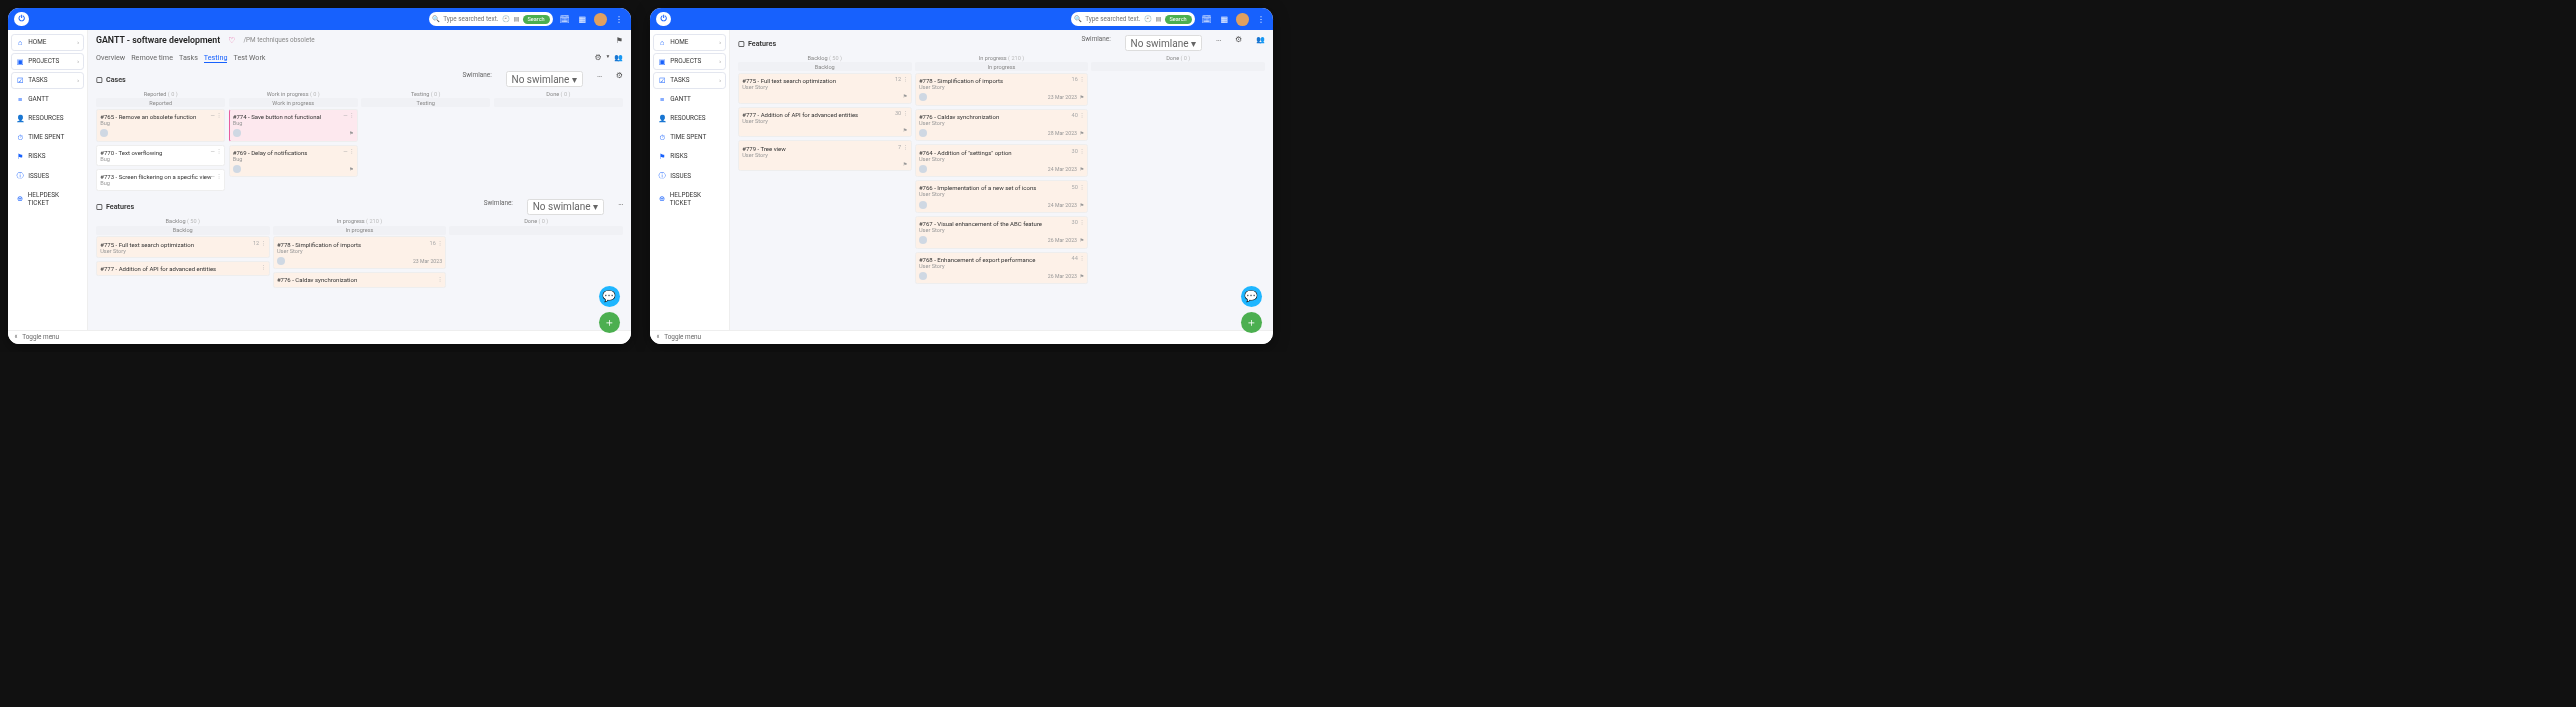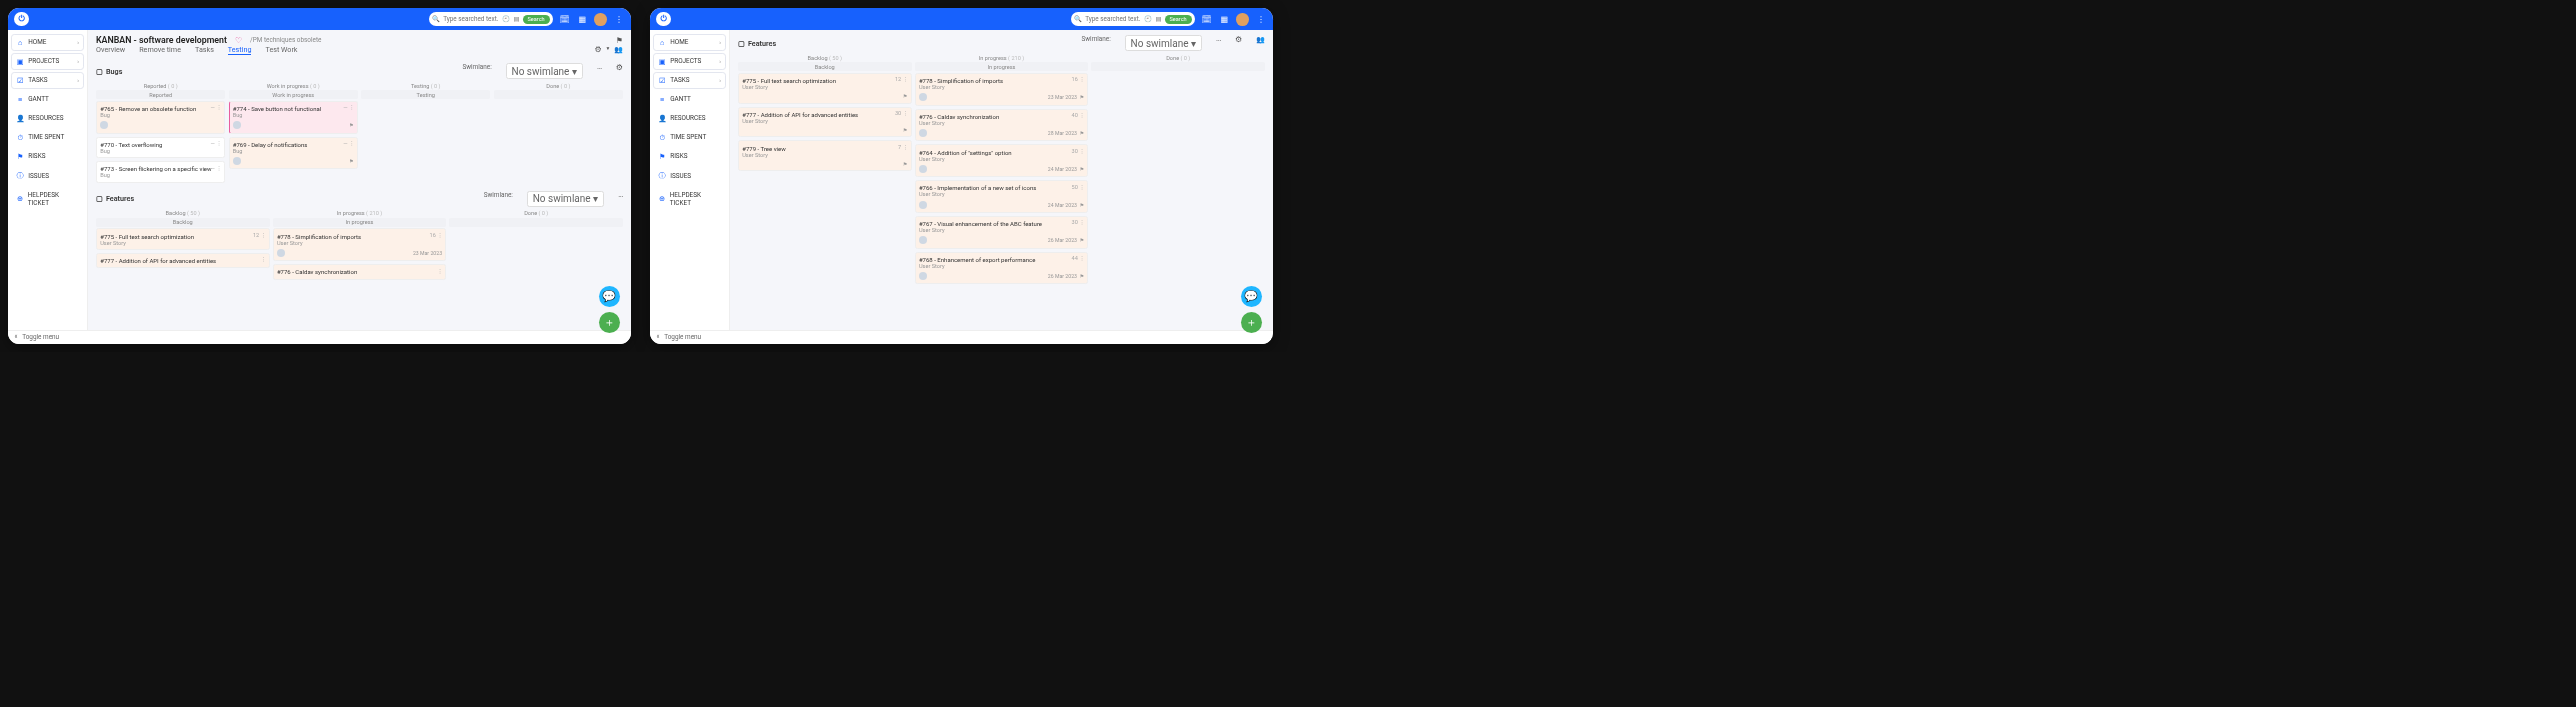--- a/index.html
+++ b/index.html
@@ -16,21 +16,21 @@
   .body{flex:1;display:flex;overflow:hidden;background:#f5f6fa}
   .sidebar{width:80px;background:#fff;border-right:0.8px solid #eee;padding:3.2px;display:flex;flex-direction:column;gap:1.6px}
   .navitem{display:flex;align-items:center;gap:4px;padding:3.2px 4px;border-radius:3.2px;font-size:6.4px;color:#333;cursor:pointer;border:0.8px solid transparent}
   .navitem.box{border:0.8px solid #e3e6ef}
   .navitem .chev{margin-left:auto;font-size:5.6px;color:#888}
   .navicon{width:8px;font-size:7.2px;color:#1761fd;text-align:center}
   .main{flex:1;overflow:auto;padding:4.8px 8px}
   .header{display:flex;align-items:center;gap:8px;font-size:6.4px;color:#888}
   .htitle{font-size:8.8px;font-weight:600;color:#222}
   .heart{color:#e85d9e;font-size:8px}
-  .tabs{display:flex;gap:14px;margin-top:0;font-size:7.2px;color:#666}
+  .tabs{display:flex;gap:6px;margin-top:8px;font-size:7.2px;color:#666}
   .tab.active{color:#1761fd;border-bottom:1.6px solid #1761fd}
   .ractions{margin-left:auto;display:flex;gap:4.8px;color:#555;font-size:8px}
   .section{margin-top:8px}
   .sectitle{font-size:7.2px;font-weight:600;color:#333;display:flex;align-items:center;gap:3.2px}
   .sechead{display:flex;align-items:center;margin-bottom:3.2px}
   .swim{margin-left:auto;font-size:6.4px;color:#666;display:flex;align-items:flex-start;gap:14px}
   .swimsel{background:#fff;border:0.8px solid #ddd;border-radius:2.4px;padding:1.6px 4.8px;font-size:10px}
   .colheads{display:flex;gap:3.2px;font-size:5.6px;color:#888;text-align:center}
   .colheads>div{flex:1}
   .subheads{display:flex;gap:3.2px;margin-top:1.6px}
@@ -111,21 +111,21 @@
           <span class="navicon">ⓘ</span>
           <span>ISSUES</span>
         </div>
       <div class="navitem">
           <span class="navicon">⊕</span>
           <span>HELPDESK TICKET</span>
         </div>
     </div>
     <div class="main">
       <div class="header">
-        <span class="htitle">KANBAN - software development</span>
+        <span class="htitle">GANTT - software development</span>
         <span class="heart">♡</span>
         <span>/PM techniques obsolete</span>
         <span class="ractions">
           <span>⚑</span>
         </span>
       </div>
       <div class="tabs">
         <span class="tab">Overview</span>
         <span class="tab">Remove time</span>
         <span class="tab">Tasks</span>
@@ -135,21 +135,21 @@
           <span class="gear">⚙</span>
             <span style="font-size:5.6px">▾</span>
           <span style="font-size:7.2px">👥</span>
         </span>
       </div>
 
       <div class="section">
         <div class="sechead">
           <div class="sectitle">
               <span>▢</span>
-              <span>Bugs</span>
+              <span>Cases</span>
             </div>
           <div class="swim">
             <span>Swimlane:</span>
             <span class="swimsel"><span>No swimlane</span> ▾</span>
             <span class="dots">···</span>
             <span class="gear">⚙</span>
           </div>
         </div>
         <div class="colheads">
           <div><span>Reported</span> <span class="cnt">( 0 )</span></div>

